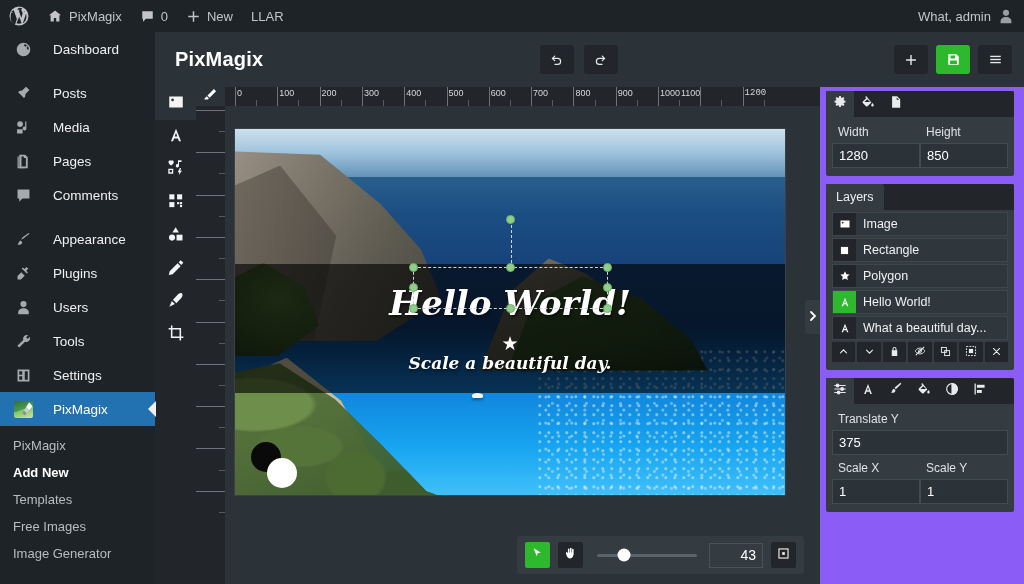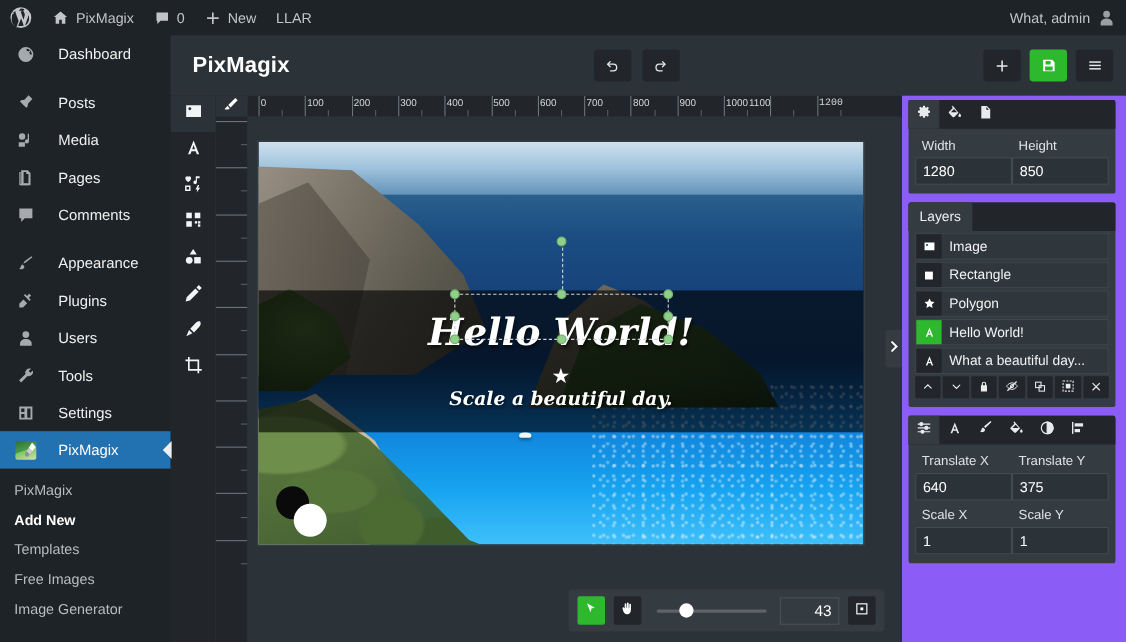--- a/index.html
+++ b/index.html
@@ -1048,24 +1048,20 @@
                   <rect x="2.2" y="2.2" width="1.8" height="15.6"></rect>
                   <rect x="5.6" y="4" width="11" height="4.2"></rect>
                   <rect x="5.6" y="11.4" width="7" height="4.2"></rect>
                 </svg>
             </span>
           </div>
         </div>
         <div class="pane-body">
           <div class="field-row">
             <div class="field">
-              <div class="flabel">Translate X</div>
-              <div class="finput">640</div>
-            </div>
-            <div class="field">
               <div class="flabel">Translate Y</div>
               <div class="finput">375</div>
             </div>
           </div>
           <div class="field-row">
             <div class="field">
               <div class="flabel">Scale X</div>
               <div class="finput">1</div>
             </div>
             <div class="field">

